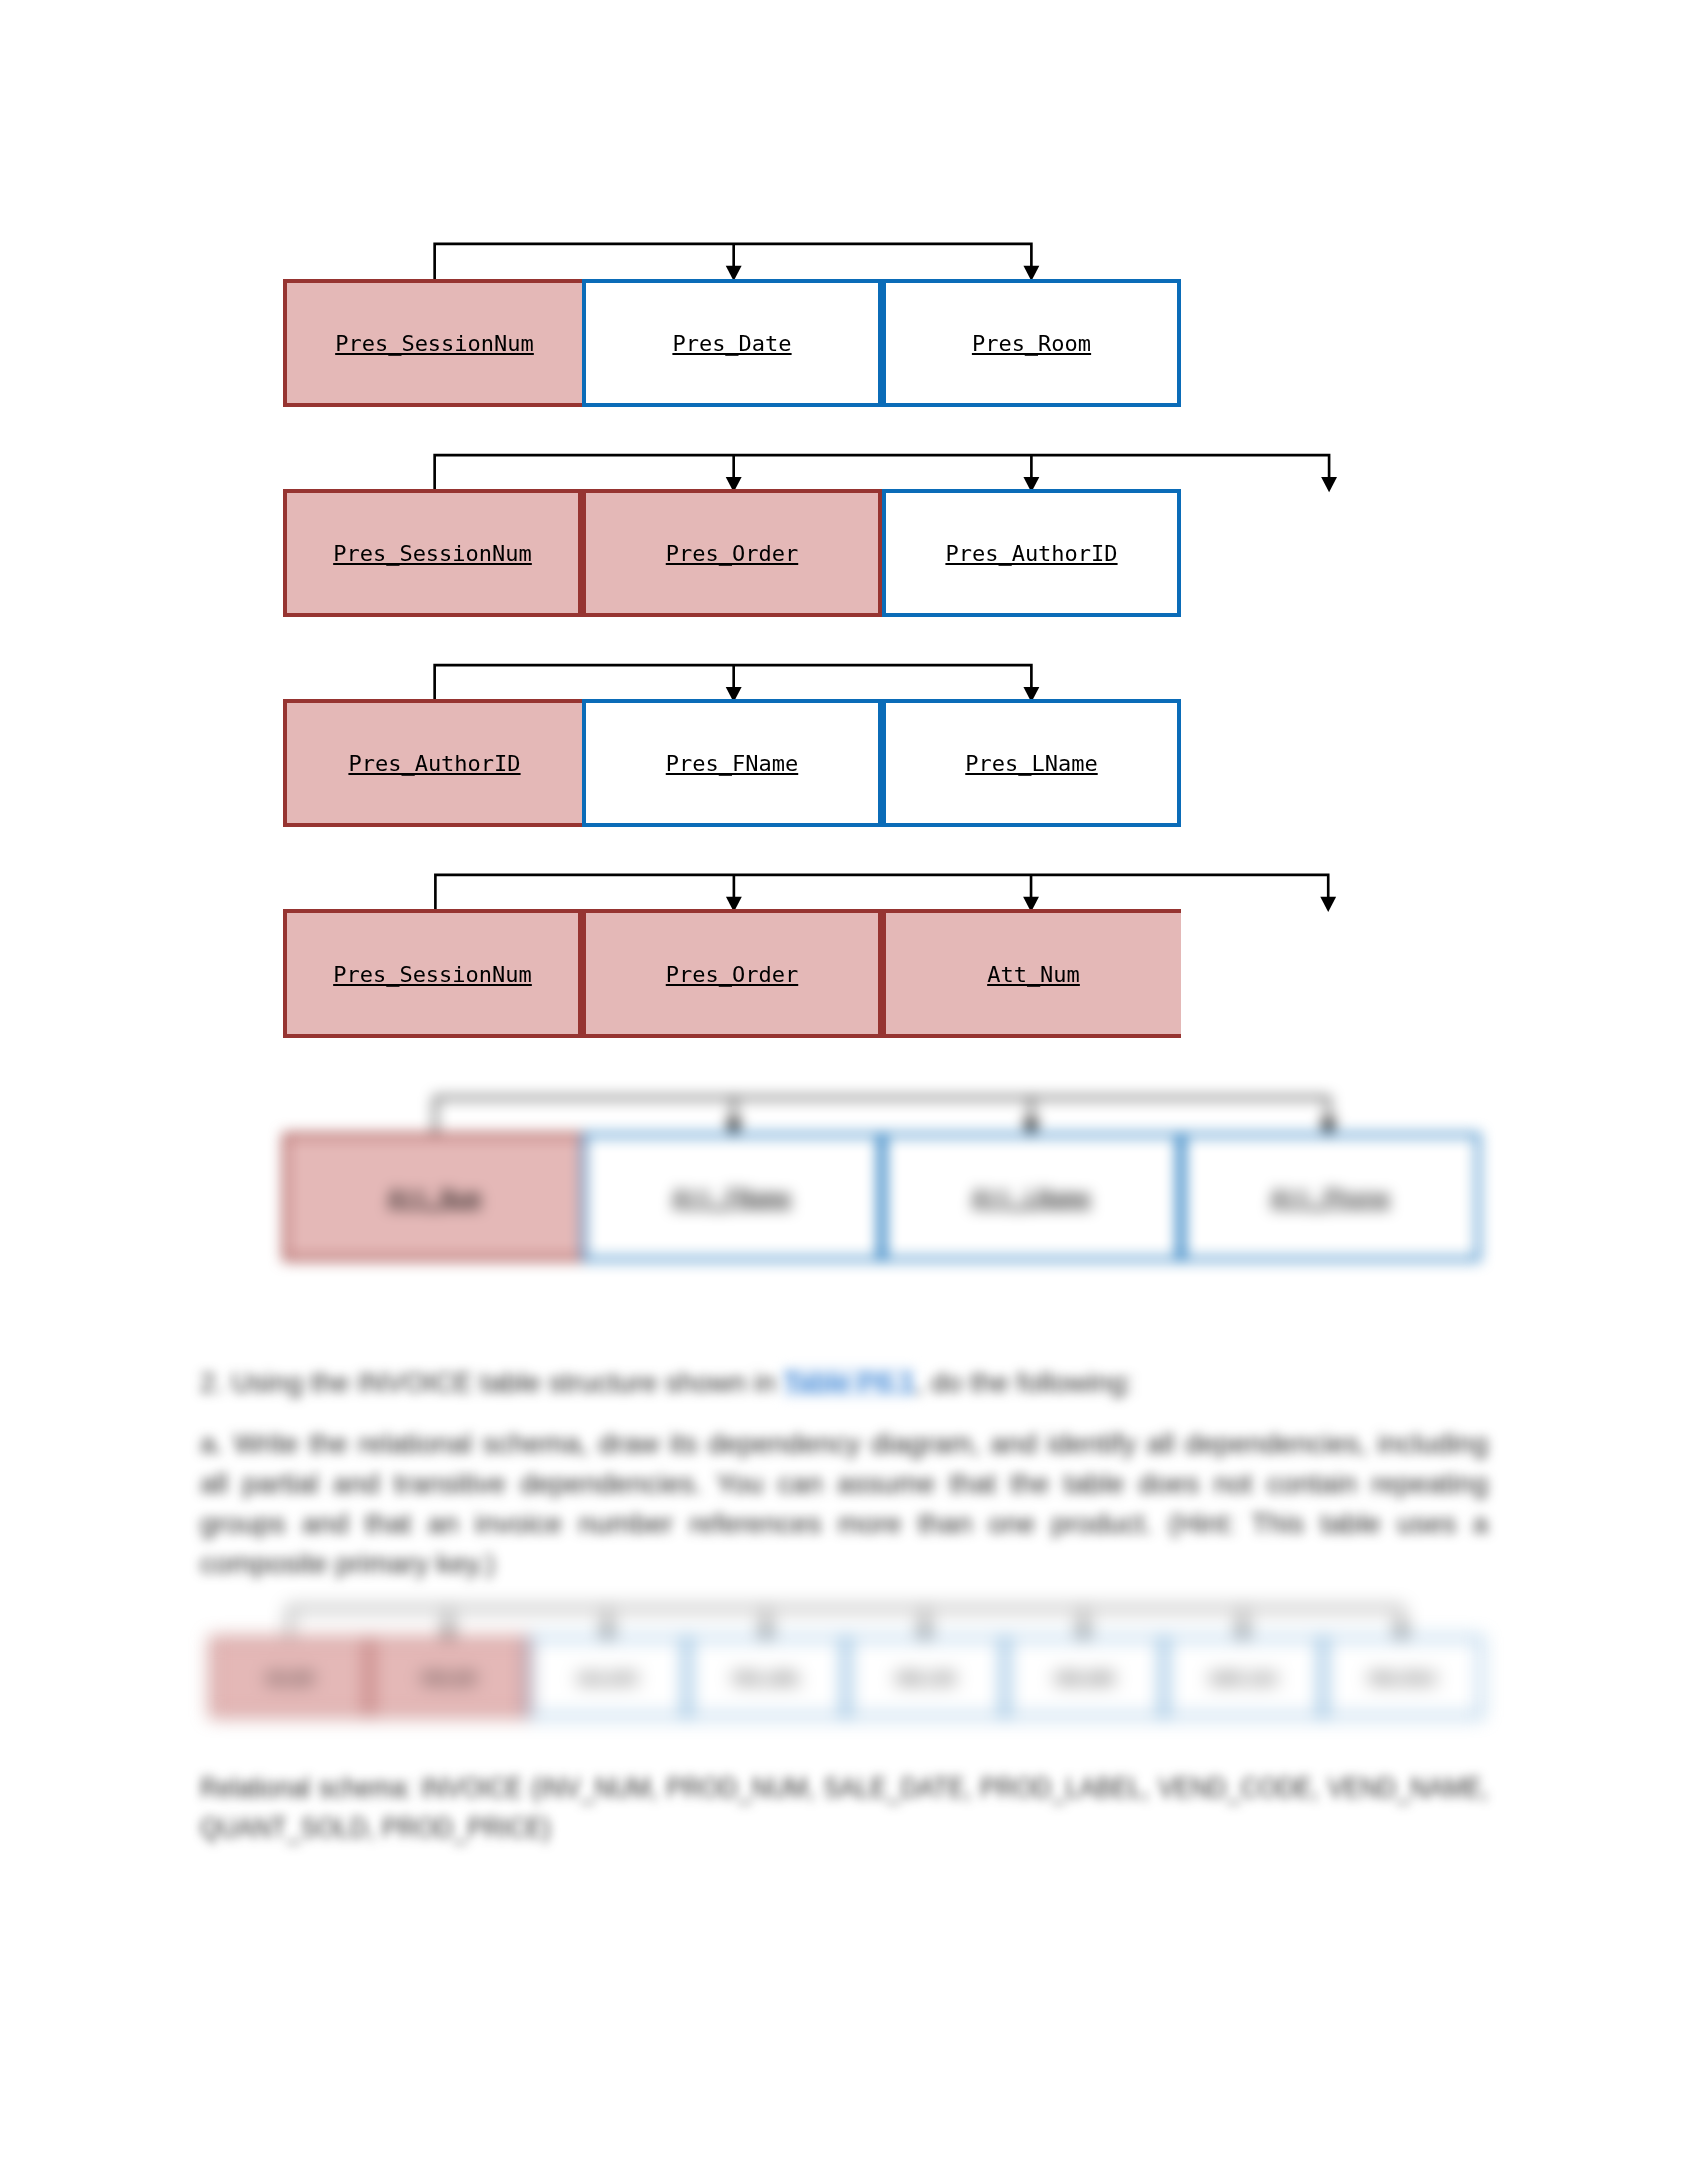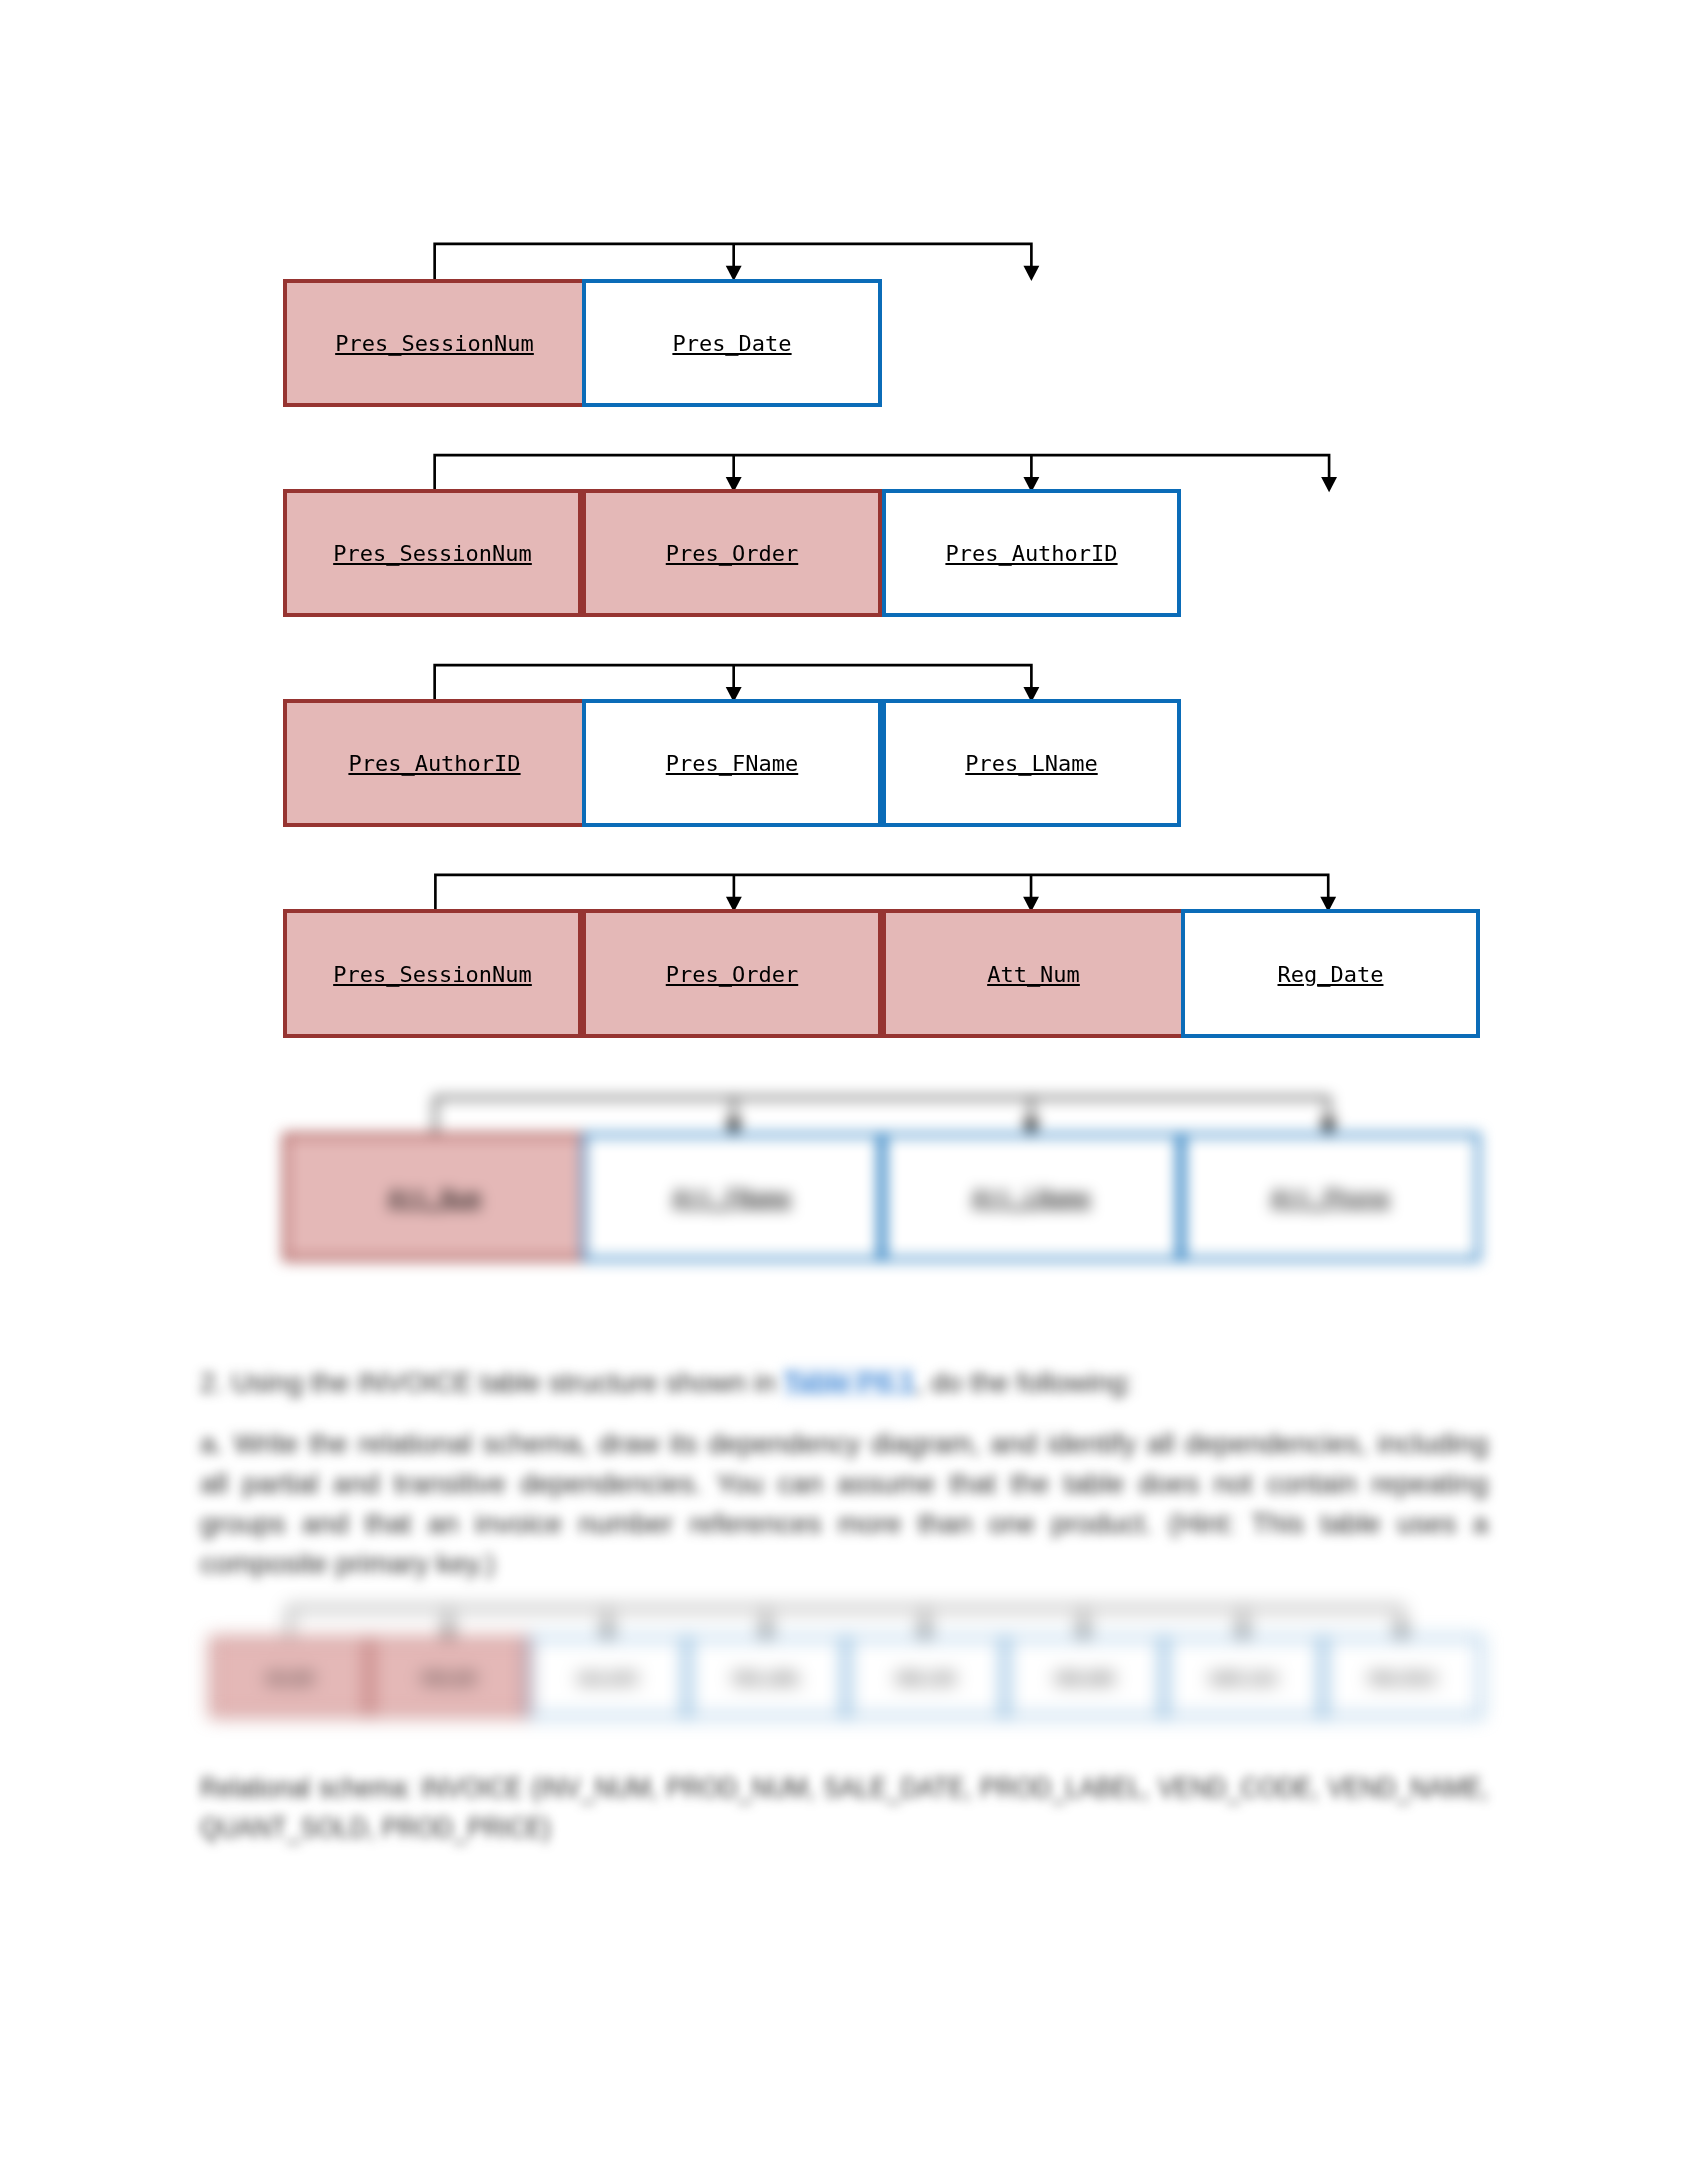--- a/index.html
+++ b/index.html
@@ -48,20 +48,23 @@
         <path d="M1559 68 L1547 45 L1571 45 Z"></path>
       </g>
     </svg>
     <div class="row" style="left:283px;top:279px;height:128px;">
       <div class="cell pk no-right" style="width:299px;height:128px;font-size:22px;">
           <span class="t">Pres_SessionNum</span>
         </div>
       <div class="cell nk" style="width:300px;height:128px;font-size:22px;">
           <span class="t">Pres_Date</span>
         </div>
+      <div class="cell nk" style="width:299px;height:128px;font-size:22px;">
+          <span class="t">Pres_Room</span>
+        </div>
     </div>
   </div>
   <div class="dep">
     <svg class="arrows" width="1687" height="175" style="left:0;top:447px;" viewBox="0 0 2550 264">
       <g stroke="#000" stroke-width="4" fill="none">
         <path d="M657 67 L657 12 L2009 12 L2009 46"></path>
         <path d="M1109 12 L1109 46"></path>
         <path d="M1559 12 L1559 46"></path>
       </g>
       <g fill="#000">
@@ -120,23 +123,20 @@
     </svg>
     <div class="row" style="left:283px;top:909px;height:129px;">
       <div class="cell pk" style="width:299px;height:129px;font-size:22px;">
           <span class="t">Pres_SessionNum</span>
         </div>
       <div class="cell pk" style="width:300px;height:129px;font-size:22px;">
           <span class="t">Pres_Order</span>
         </div>
       <div class="cell pk no-right" style="width:299px;height:129px;font-size:22px;">
           <span class="t">Att_Num</span>
-        </div>
-      <div class="cell nk" style="width:299px;height:129px;font-size:22px;">
-          <span class="t">Reg_Date</span>
         </div>
     </div>
   </div>
 
   <div class="dep blurbox">
     <svg class="arrows" width="1687" height="181" style="left:0;top:1090px;" viewBox="0 0 2550 274">
       <g stroke="#000" stroke-width="4" fill="none">
         <path d="M657 67 L657 12 L2009 12 L2009 46"></path>
         <path d="M1109 12 L1109 46"></path>
         <path d="M1559 12 L1559 46"></path>

